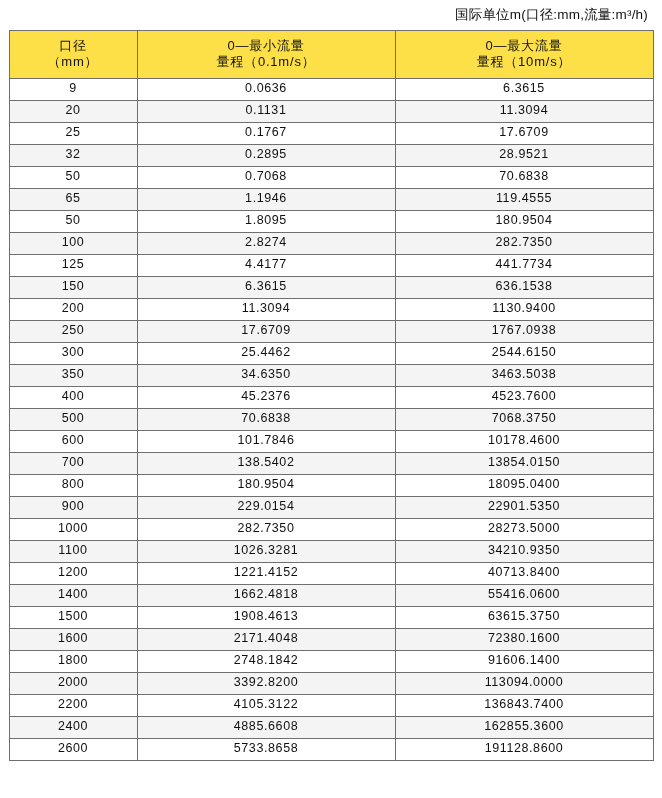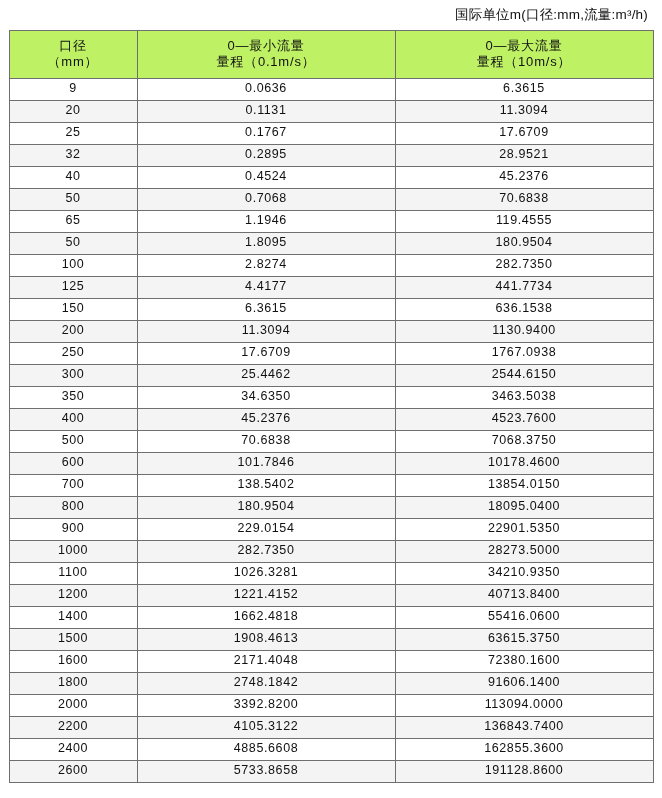--- a/index.html
+++ b/index.html
@@ -37,21 +37,21 @@
   table.flow-table th,
   table.flow-table td {
     border: 1px solid #6f6f6f;
     text-align: center;
     font-size: 12.5px;
     line-height: 1.25;
     color: #111;
     letter-spacing: 0.6px;
   }
   table.flow-table thead th {
-    background: #bef264;
+    background: #fde047;
     font-weight: normal;
     padding: 7px 2px;
     font-size: 13px;
     letter-spacing: 0.8px;
   }
   .hdr-line1 { display: block; }
   .hdr-line2 { display: block; }
   table.flow-table tbody td {
     height: 21px;
     padding: 0 4px;
@@ -107,25 +107,20 @@
           <td class="dn-cell">25</td>
           <td>0.1767</td>
           <td>17.6709</td>
         </tr>
         <tr>
           <td class="dn-cell">32</td>
           <td>0.2895</td>
           <td>28.9521</td>
         </tr>
         <tr>
-          <td class="dn-cell">40</td>
-          <td>0.4524</td>
-          <td>45.2376</td>
-        </tr>
-        <tr>
           <td class="dn-cell">50</td>
           <td>0.7068</td>
           <td>70.6838</td>
         </tr>
         <tr>
           <td class="dn-cell">65</td>
           <td>1.1946</td>
           <td>119.4555</td>
         </tr>
         <tr>

